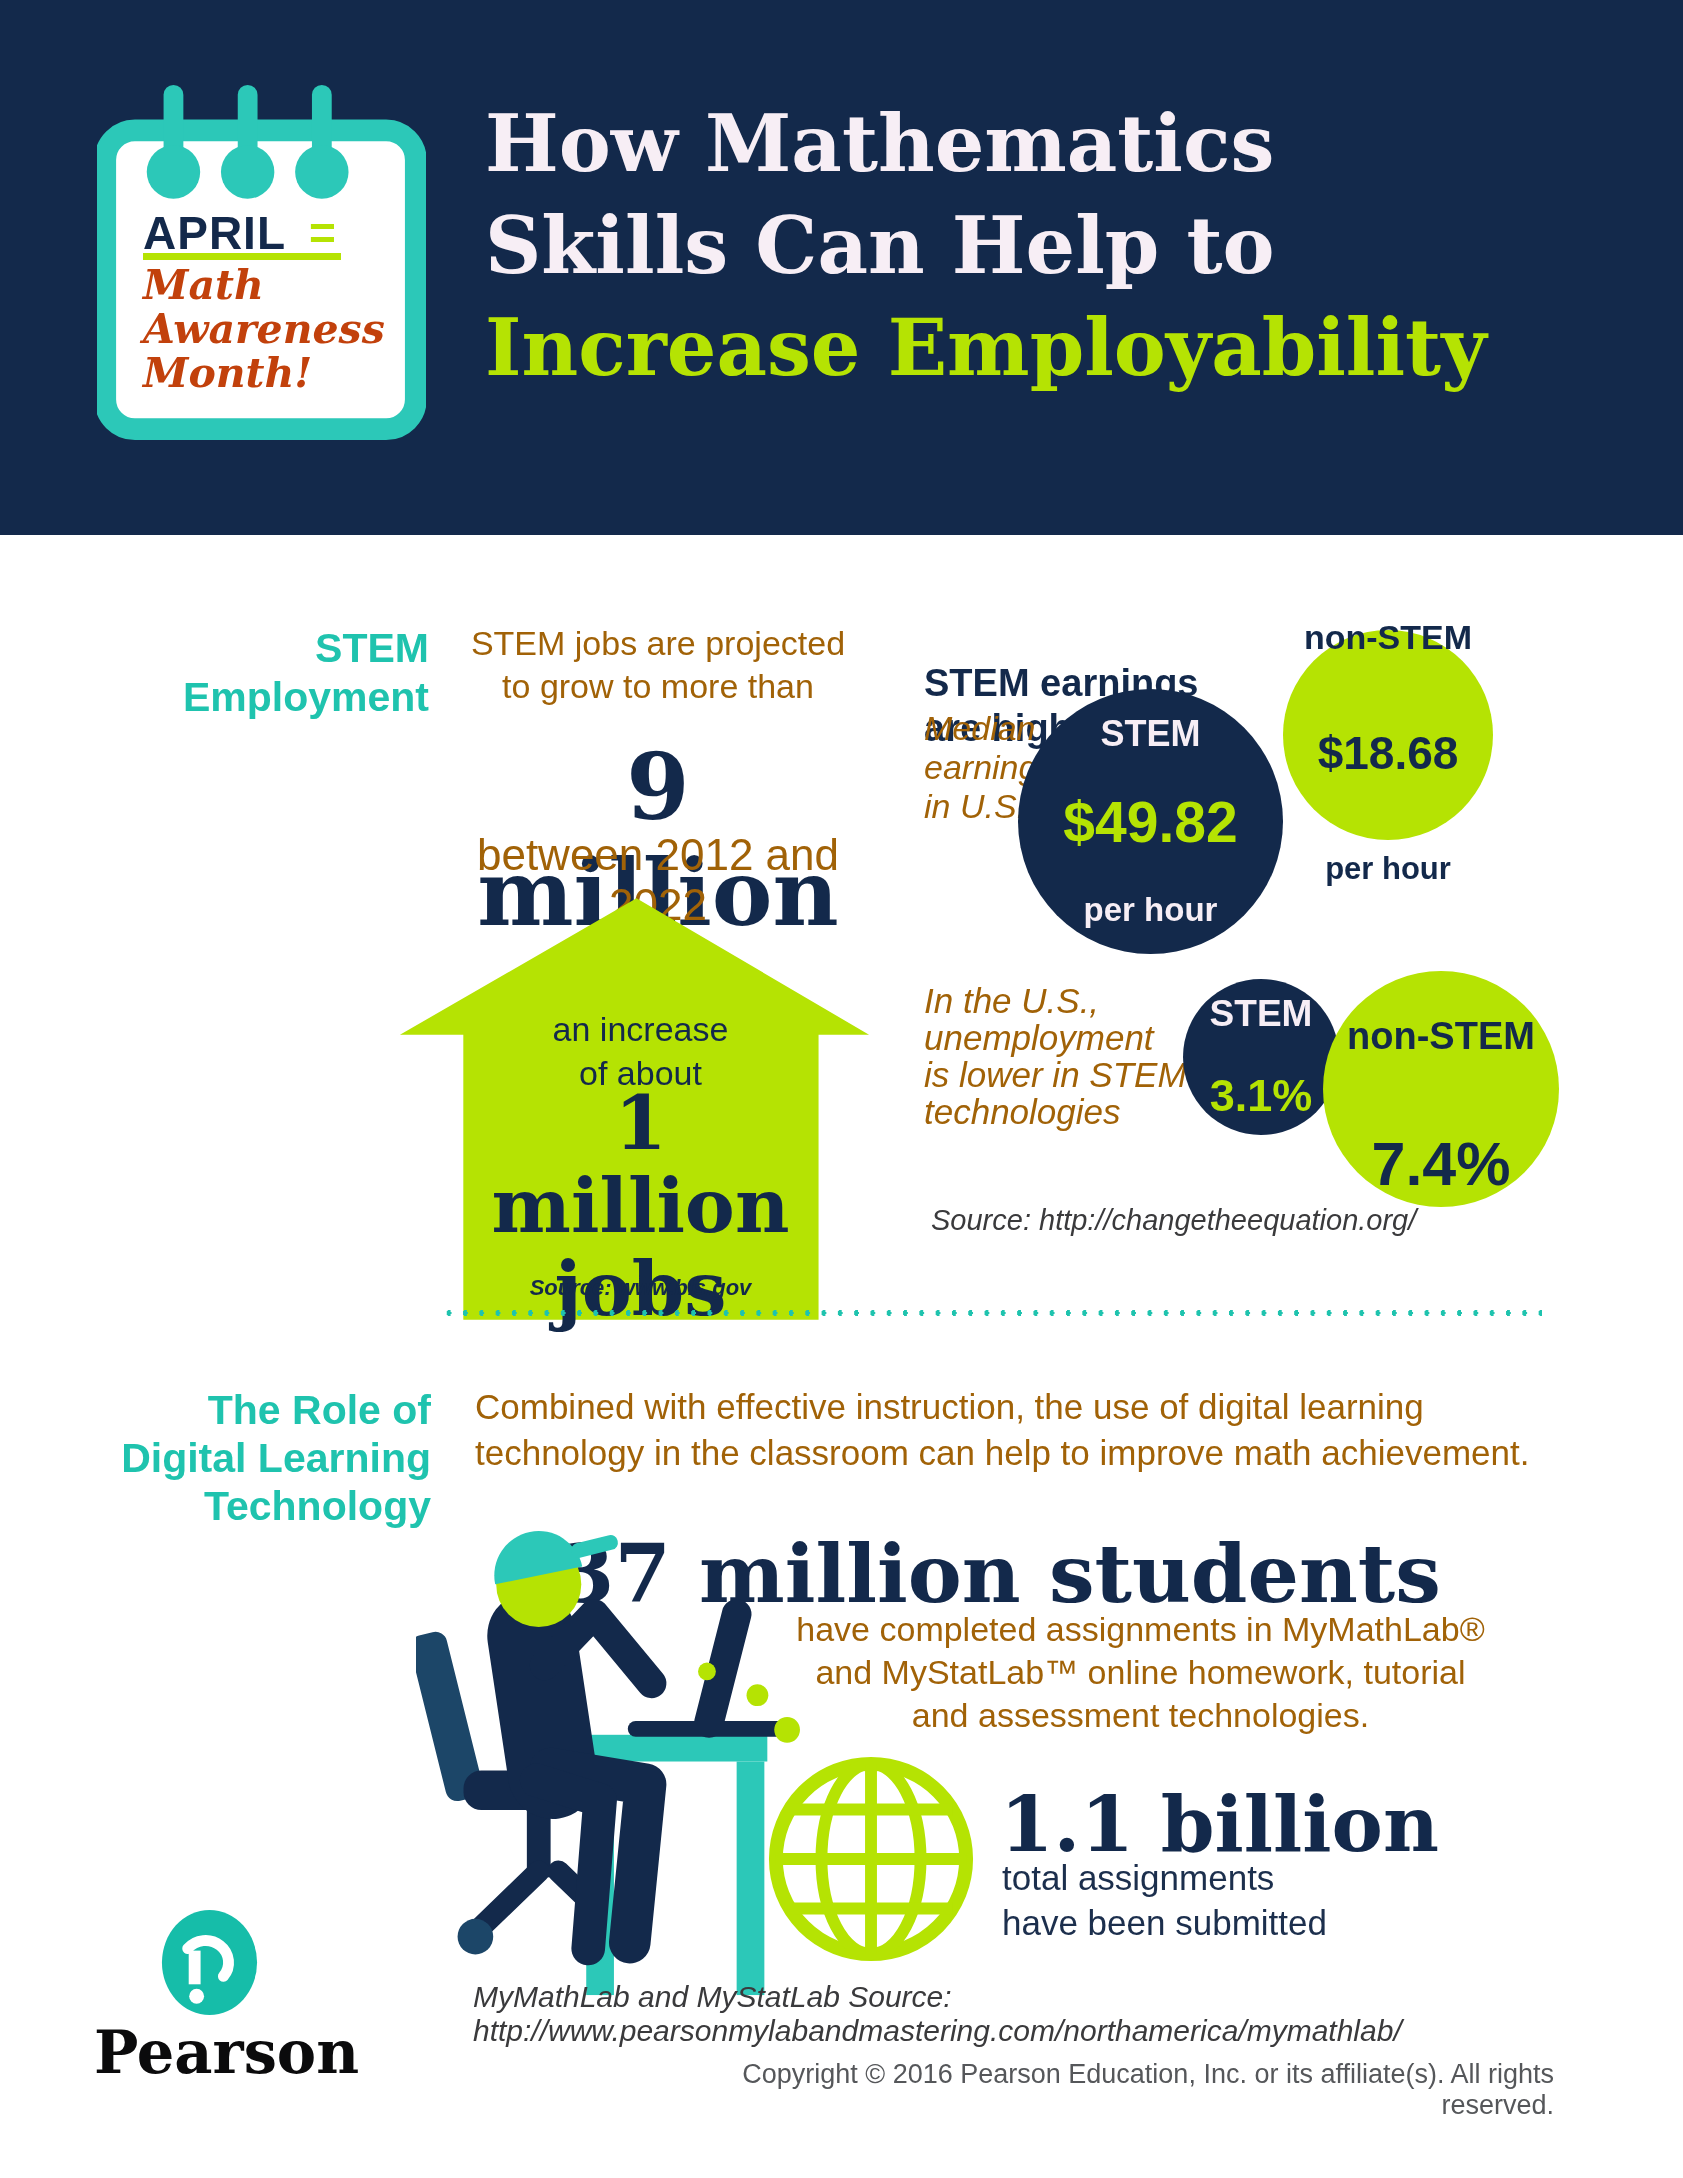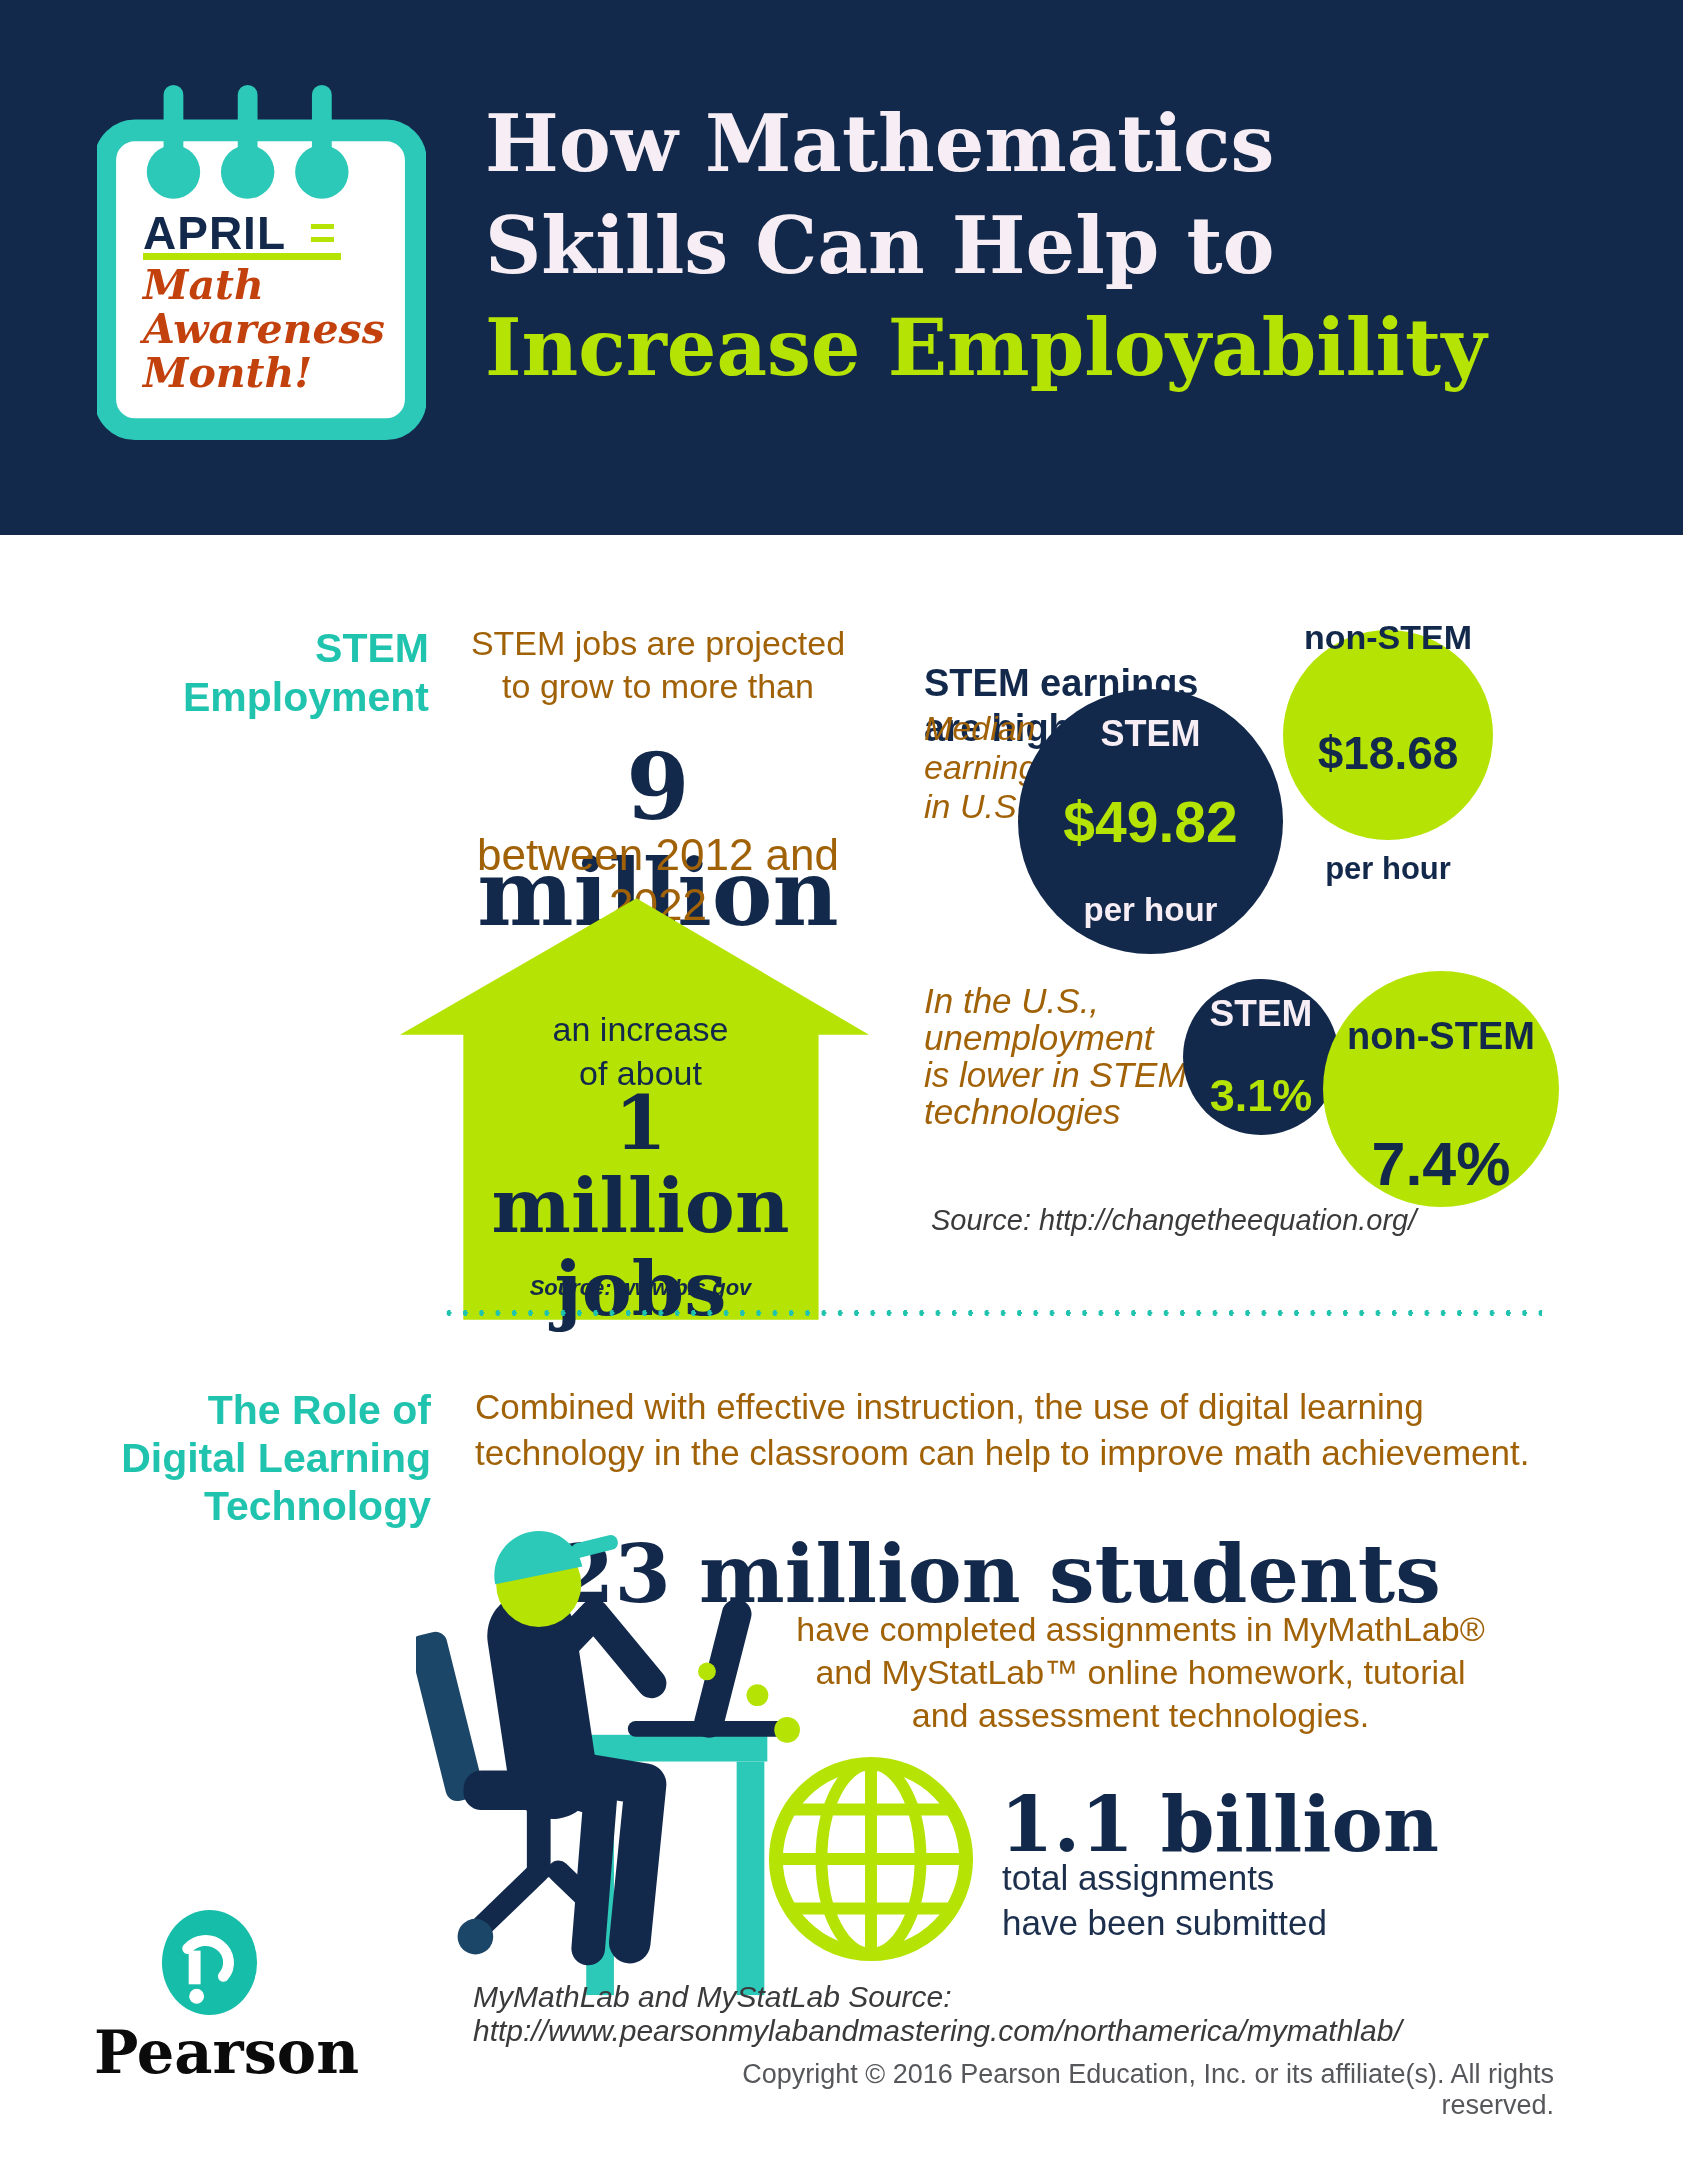--- a/index.html
+++ b/index.html
@@ -121,21 +121,21 @@
   <div class="abs r teal" style="left:84px;top:1386px;width:347px;font-size:41px;font-weight:bold;line-height:48px;">
     <div>The Role of</div>
     <div>Digital Learning</div>
     <div>Technology</div>
   </div>
   <div class="abs ink" style="left:475px;top:1384px;font-size:35px;line-height:46px;">
     <div>Combined with effective instruction, the use of digital learning</div>
     <div>technology in the classroom can help to improve math achievement.</div>
   </div>
 
-  <div class="abs c ser navy" style="left:554px;top:1491px;width:891px;font-size:81px;">23 million students</div>
+  <div class="abs c ser navy" style="left:554px;top:1491px;width:891px;font-size:81px;">37 million students</div>
 
   <svg class="abs" style="left:416px;top:1525px;" width="574" height="475" viewBox="420 1540 580 480">
 
     <rect x="452" y="1645" width="38" height="172" rx="12" fill="#1c4668" transform="rotate(-14 471 1815)"></rect>
 
     <rect x="468" y="1788" width="155" height="40" rx="18" fill="#13294b"></rect>
     <rect x="532" y="1824" width="24" height="72" fill="#13294b"></rect>
     <path d="M 544 1890 L 484 1948 M 564 1890 L 624 1948" stroke="#13294b" stroke-width="22" stroke-linecap="round" fill="none"></path>
     <circle cx="480" cy="1956" r="18" fill="#1c4668"></circle>
     <circle cx="628" cy="1956" r="18" fill="#1c4668"></circle>

